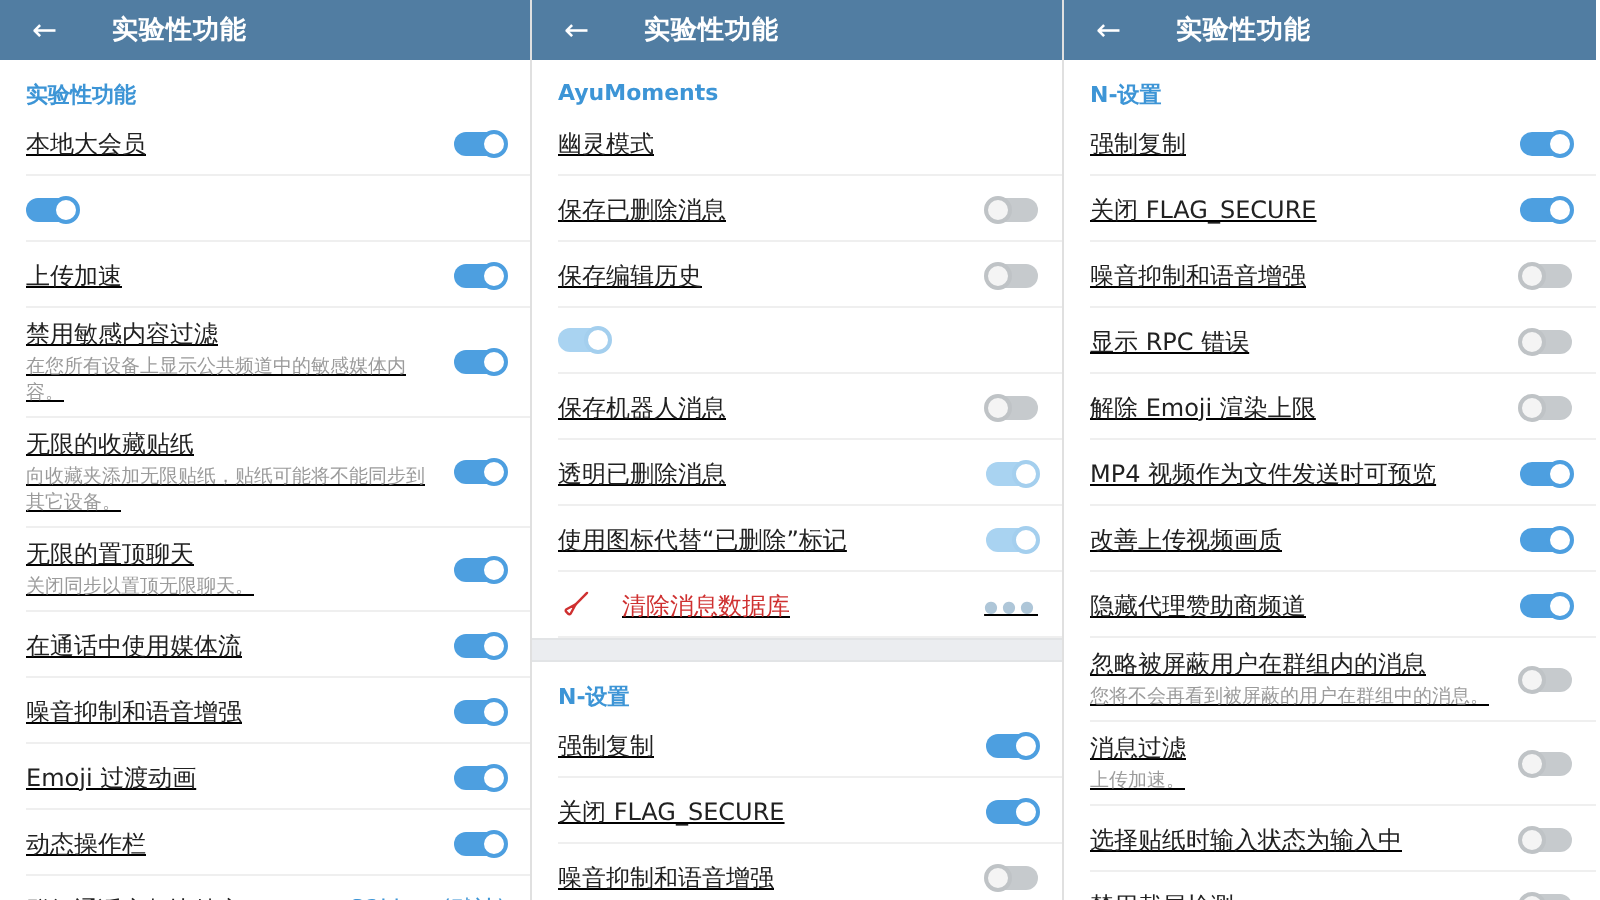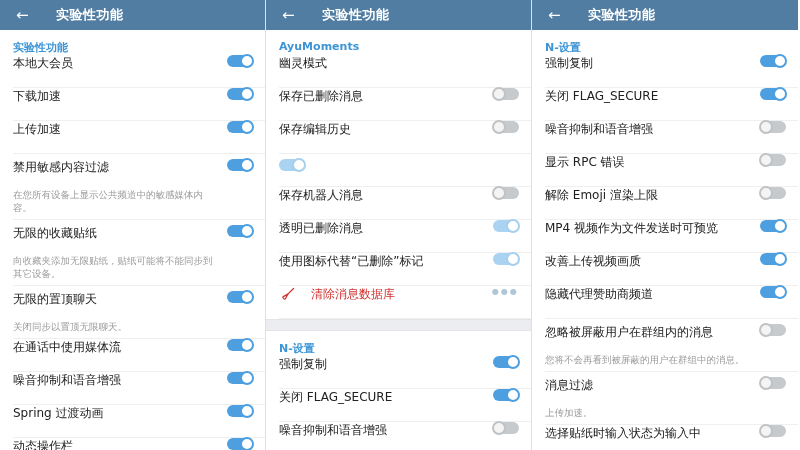--- a/index.html
+++ b/index.html
@@ -22,31 +22,31 @@
     font-size:15px; line-height:1; cursor:pointer; width:18px;
   }
   .appbar-title {
     font-size:13px; font-weight:bold; margin-left:22px; letter-spacing:.5px;
   }
   .section-label {
     color:#3d95d6; font-size:11px; font-weight:bold;
     padding:10px 0 4px 13px; height:25px;
   }
   .row {
-    display:flex; align-items:flex-start; position:relative;
-    padding:0 12px 0 13px; min-height:33px;
+    display:flex; align-items:center; position:relative;
+    padding:0 12px 0 13px; min-height:33px;text-decoration:underline;
   }
   .row::after {
     content:""; position:absolute; left:13px; right:0; bottom:0;
     height:1px; background:#efefef;
   }
   .row.has-sub { padding-top:5px; padding-bottom:6px; }
   .row-text { flex:1; min-width:0; padding-right:10px; }
   .row-title { font-size:12px; color:#212121; line-height:16px; }
-  .row-sub { font-size:9.5px; color:#9b9b9b; line-height:13px; margin-top:13px; }
+  .row-sub { font-size:9.5px; color:#9b9b9b; line-height:13px; margin-top:2px; }
   .row.faded .row-title { color:#9a9a9a; }
   .row.faded .row-sub { color:#bdbdbd; }
   .row.danger .row-title { color:#cf3030; }
   .row.danger { cursor:pointer; }
   .broom-ic { width:17px; height:17px; flex:0 0 17px; margin-right:15px; display:flex; align-items:center; }
   .ellipsis-ic {
     margin-left:auto; color:#aec6d8; font-size:8px; letter-spacing:2px;
     line-height:1; padding-top:2px;
   }
   .row-value { color:#3d95d6; font-size:11.5px; white-space:nowrap; }
@@ -82,23 +82,20 @@
       <div class="section-label">实验性功能</div>
       <div class="row">
         <div class="row-text">
           <div class="row-title">本地大会员</div>
         </div>
         <div class="switch on">
           <div class="knob"></div>
         </div>
       </div>
       <div class="row">
-        <div class="row-text">
-          <div class="row-title">下载加速</div>
-        </div>
         <div class="switch on">
           <div class="knob"></div>
         </div>
       </div>
       <div class="row">
         <div class="row-text">
           <div class="row-title">上传加速</div>
         </div>
         <div class="switch on">
           <div class="knob"></div>
@@ -142,21 +139,21 @@
       <div class="row">
         <div class="row-text">
           <div class="row-title">噪音抑制和语音增强</div>
         </div>
         <div class="switch on">
           <div class="knob"></div>
         </div>
       </div>
       <div class="row">
         <div class="row-text">
-          <div class="row-title">Spring 过渡动画</div>
+          <div class="row-title">Emoji 过渡动画</div>
         </div>
         <div class="switch on">
           <div class="knob"></div>
         </div>
       </div>
       <div class="row">
         <div class="row-text">
           <div class="row-title">动态操作栏</div>
         </div>
         <div class="switch on">

